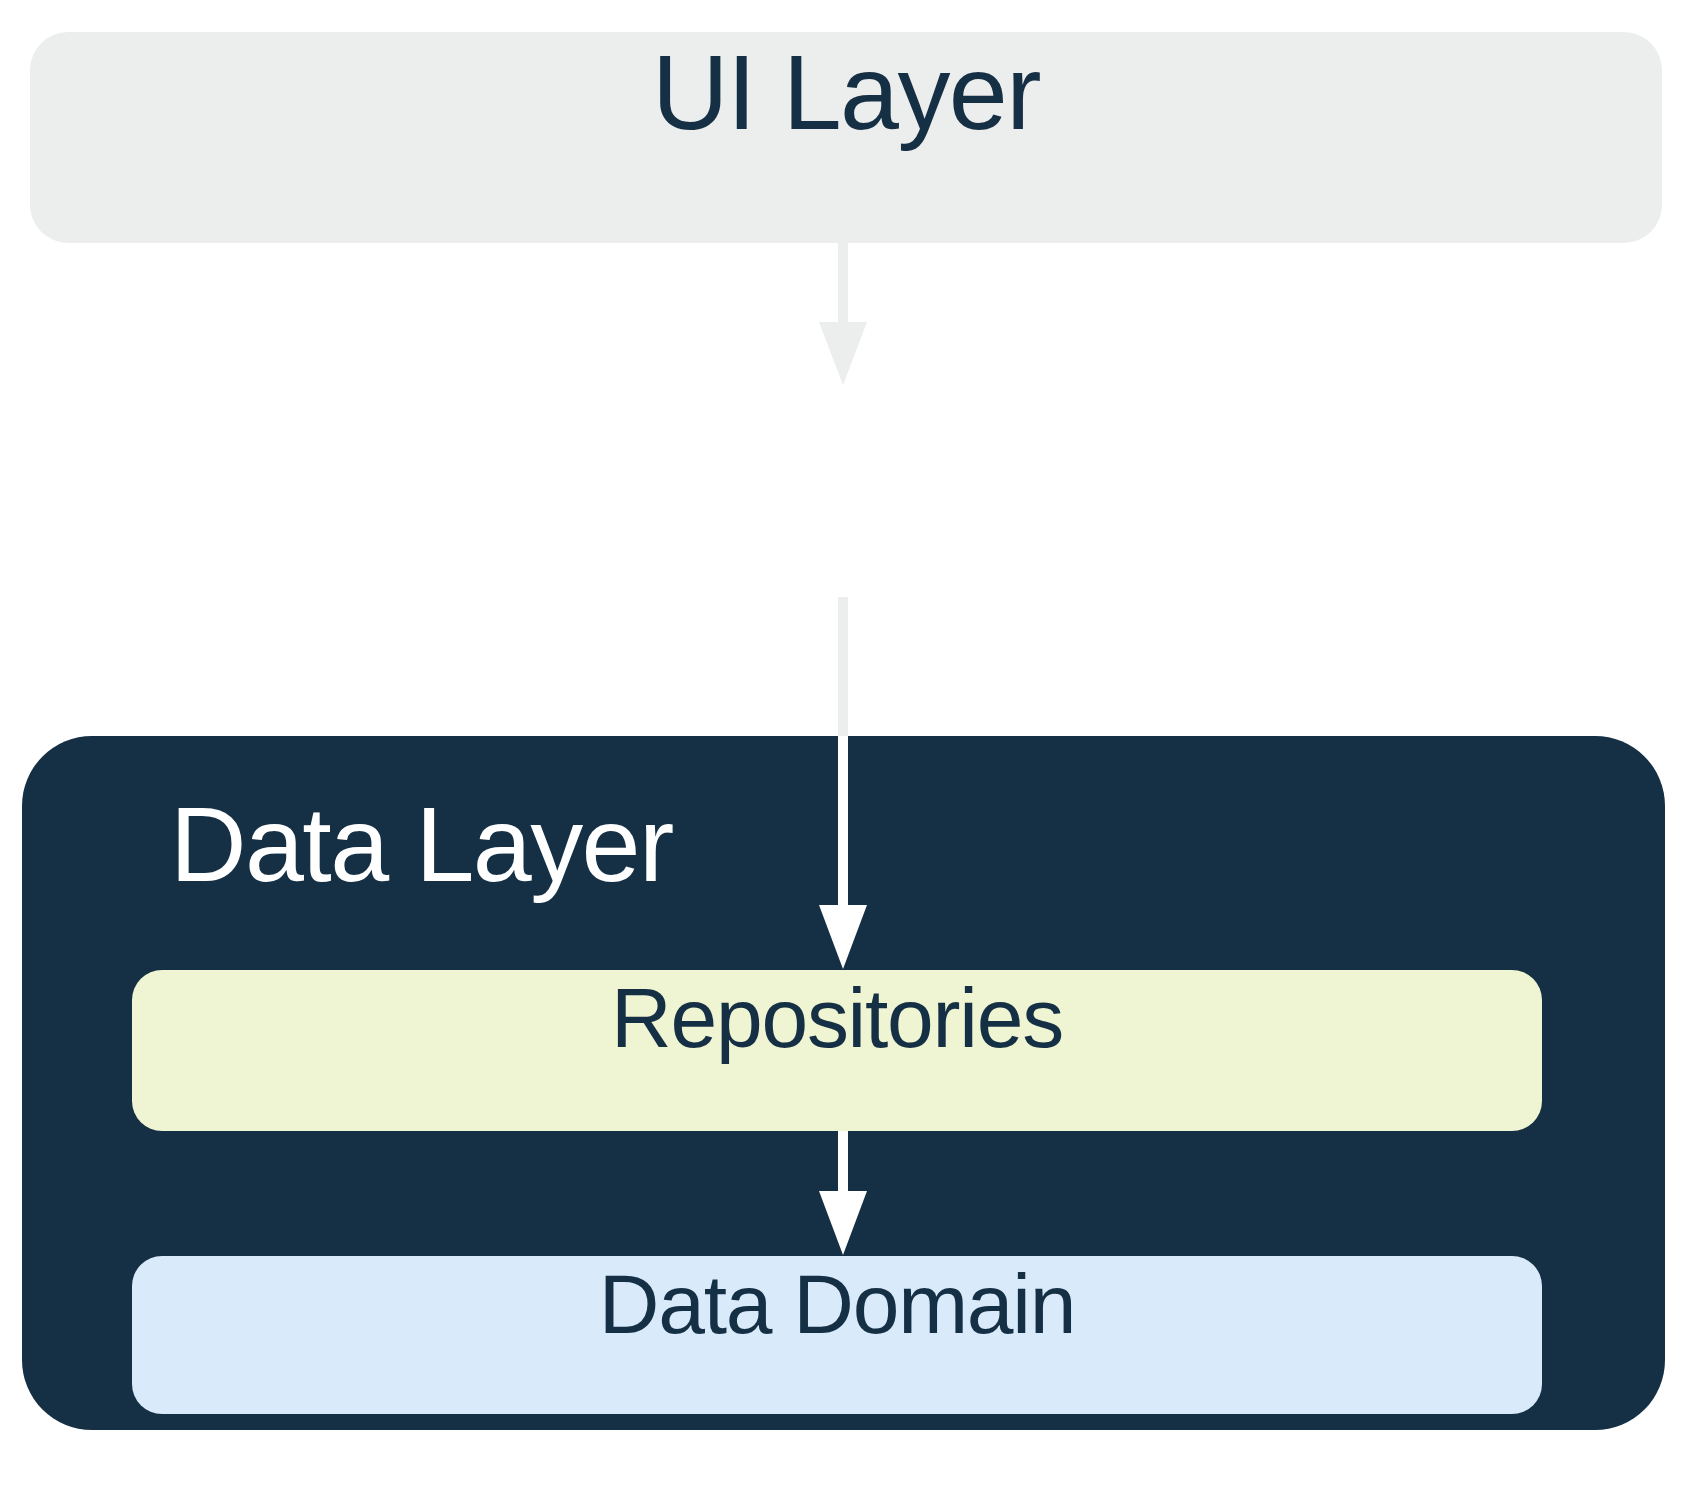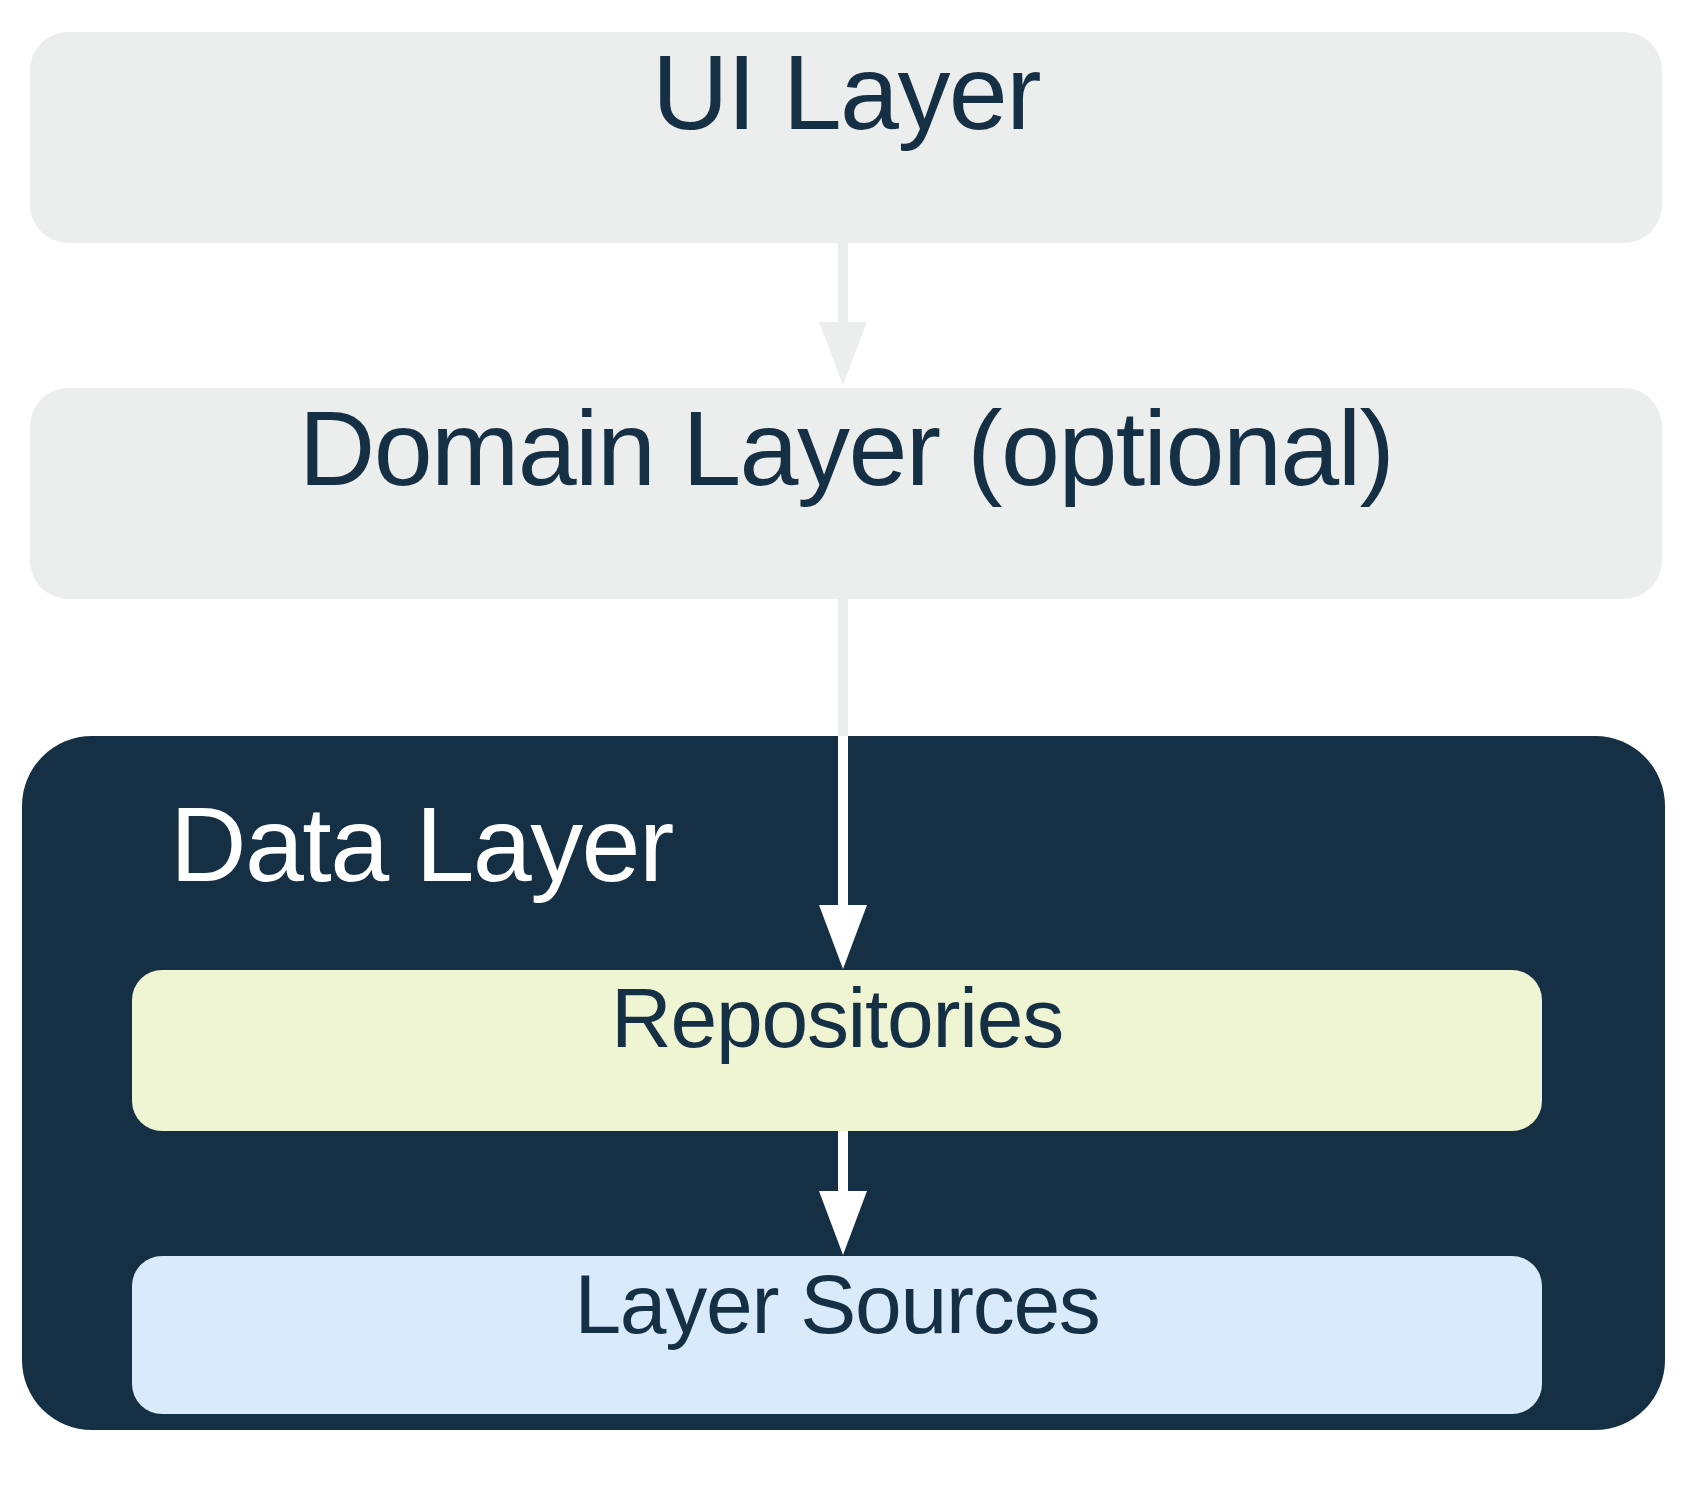--- a/index.html
+++ b/index.html
@@ -107,36 +107,33 @@
 
 <div class="canvas" style="--background: #FFFFFF; --layer-box-gray: #ECEDED; --navy: #152F44; --repositories-fill: #EFF5D2; --data-sources-fill: #D9EAFB; --arrow-gray: #ECEDED; --arrow-white: #FFFFFF; --title-text-light: #FFFFFF;">
 
   <div class="box layer-gray ui-layer">
     <span class="label">UI Layer</span>
   </div>
 
   <div class="arrow-part stem stem-gray a1-stem"></div>
   <div class="arrow-part head head-gray a1-head"></div>
 
-  <div class="box layer-gray domain-layer">
-    <span class="label">Domain Layer (optional)</span>
-  </div>
 
   <div class="arrow-part stem stem-gray a2-stem-gray"></div>
   <div class="arrow-part stem stem-white a2-stem-white"></div>
   <div class="arrow-part head head-white a2-head"></div>
 
   <div class="box data-layer">
     <span class="data-layer-title">Data Layer</span>
 
     <div class="box inner-box repositories">
       <span class="label">Repositories</span>
     </div>
 
     <div class="box inner-box data-sources">
-      <span class="label">Layer Sources</span>
+      <span class="label">Data Domain</span>
     </div>
   </div>
 
   <div class="arrow-part stem stem-white a3-stem"></div>
   <div class="arrow-part head head-white a3-head"></div>
 
 </div>
 
 </body></html>

